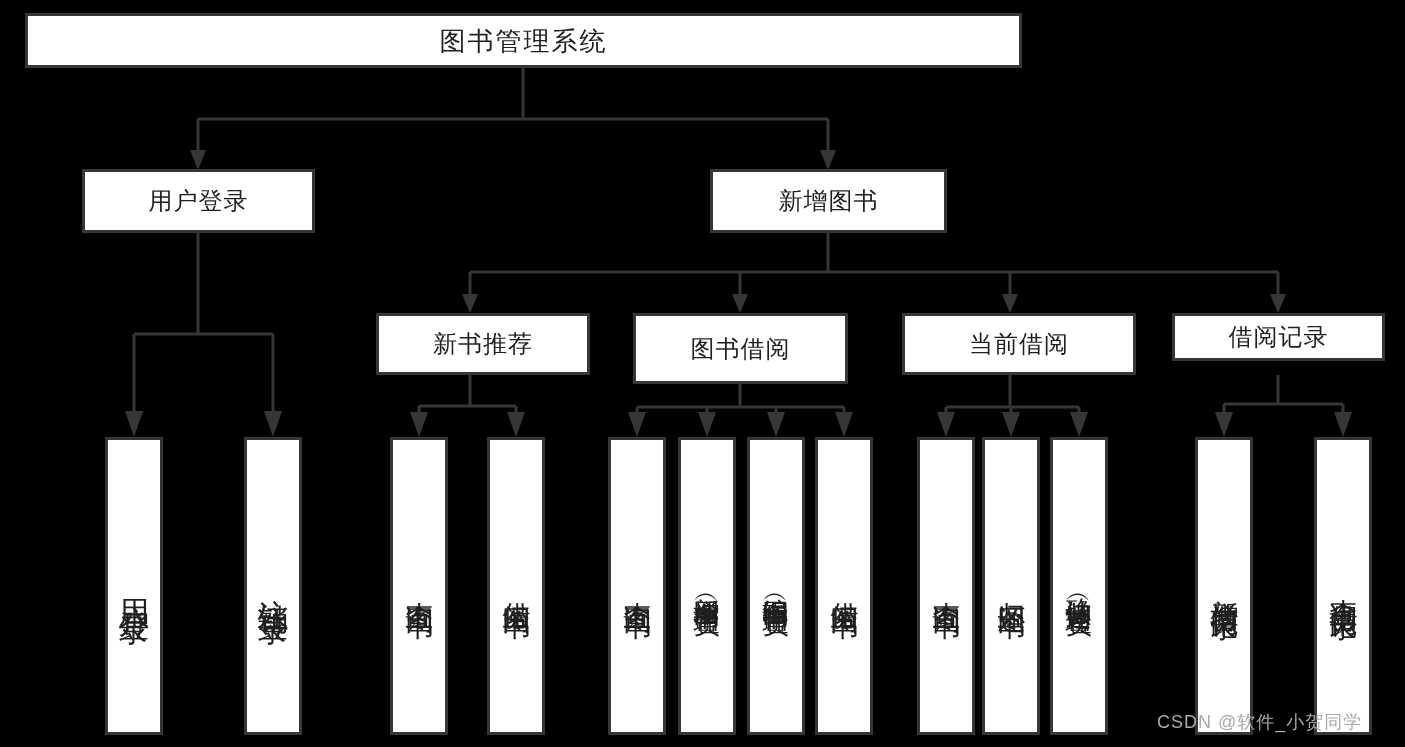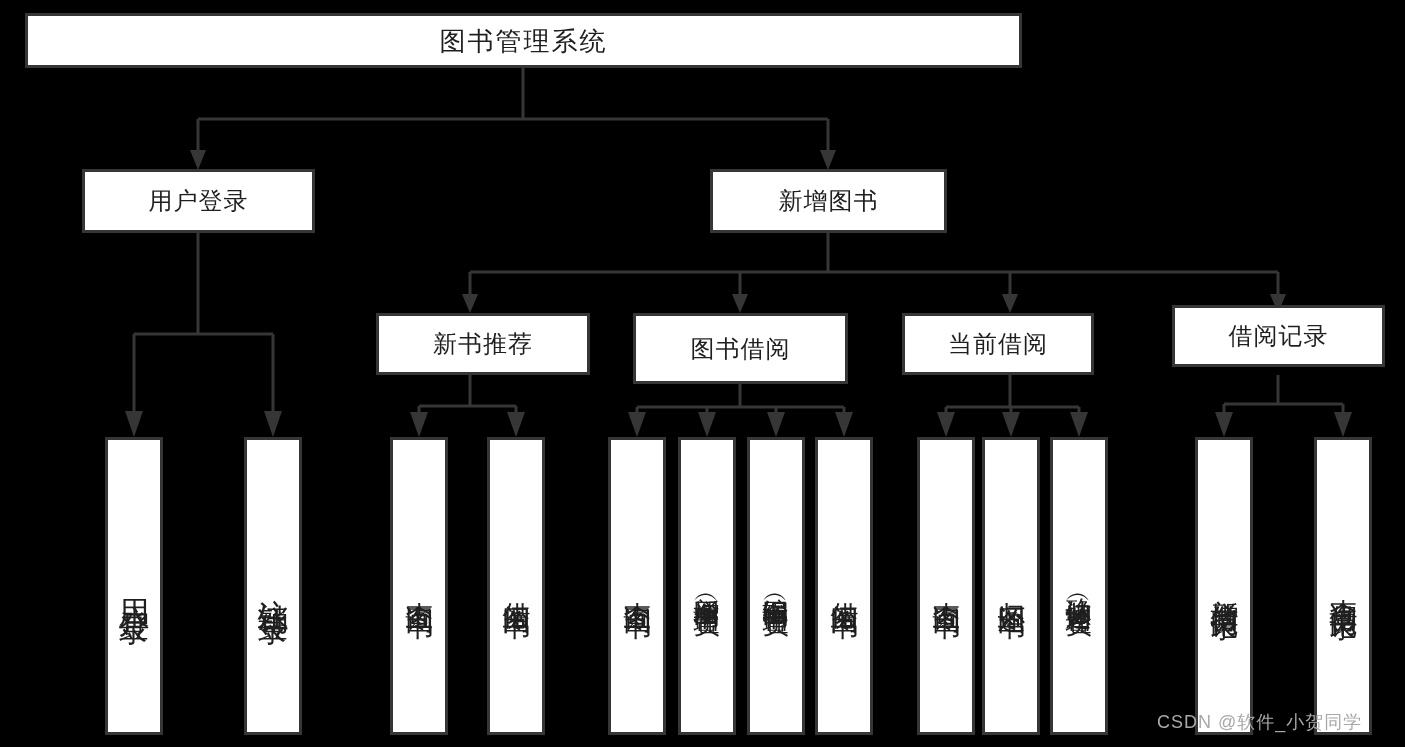--- a/index.html
+++ b/index.html
@@ -107,22 +107,22 @@
     </g>
   </svg>
 
   <div class="box h root" style="left:25px; top:13px; width:997px; height:55px;">图书管理系统</div>
 
   <div class="box h" style="left:82px; top:169px; width:233px; height:64px;">用户登录</div>
   <div class="box h" style="left:710px; top:169px; width:237px; height:64px;">新增图书</div>
 
   <div class="box h" style="left:376px; top:313px; width:214px; height:62px;">新书推荐</div>
   <div class="box h" style="left:633px; top:313px; width:215px; height:71px;">图书借阅</div>
-  <div class="box h" style="left:902px; top:313px; width:192px; height:62px;">当前借阅</div>
-  <div class="box h" style="left:1172px; top:305px; width:213px; height:62px;">借阅记录</div>
+  <div class="box h" style="left:902px; top:313px; width:234px; height:62px;">当前借阅</div>
+  <div class="box h" style="left:1172px; top:313px; width:213px; height:48px;">借阅记录</div>
 
   <div class="box v lg" style="left:105px; top:437px; width:58px; height:298px;">用户登录</div>
   <div class="box v lg" style="left:244px; top:437px; width:58px; height:298px;">注销登录</div>
 
   <div class="box v" style="left:390px; top:437px; width:58px; height:298px;">查询图书</div>
   <div class="box v" style="left:487px; top:437px; width:58px; height:298px;">借阅图书</div>
 
   <div class="box v" style="left:608px; top:437px; width:58px; height:298px;">查询图书</div>
   <div class="box v sm" style="left:678px; top:437px; width:58px; height:298px;">新增图书（管理员）</div>
   <div class="box v sm" style="left:747px; top:437px; width:58px; height:298px;">编辑图书（管理员）</div>

